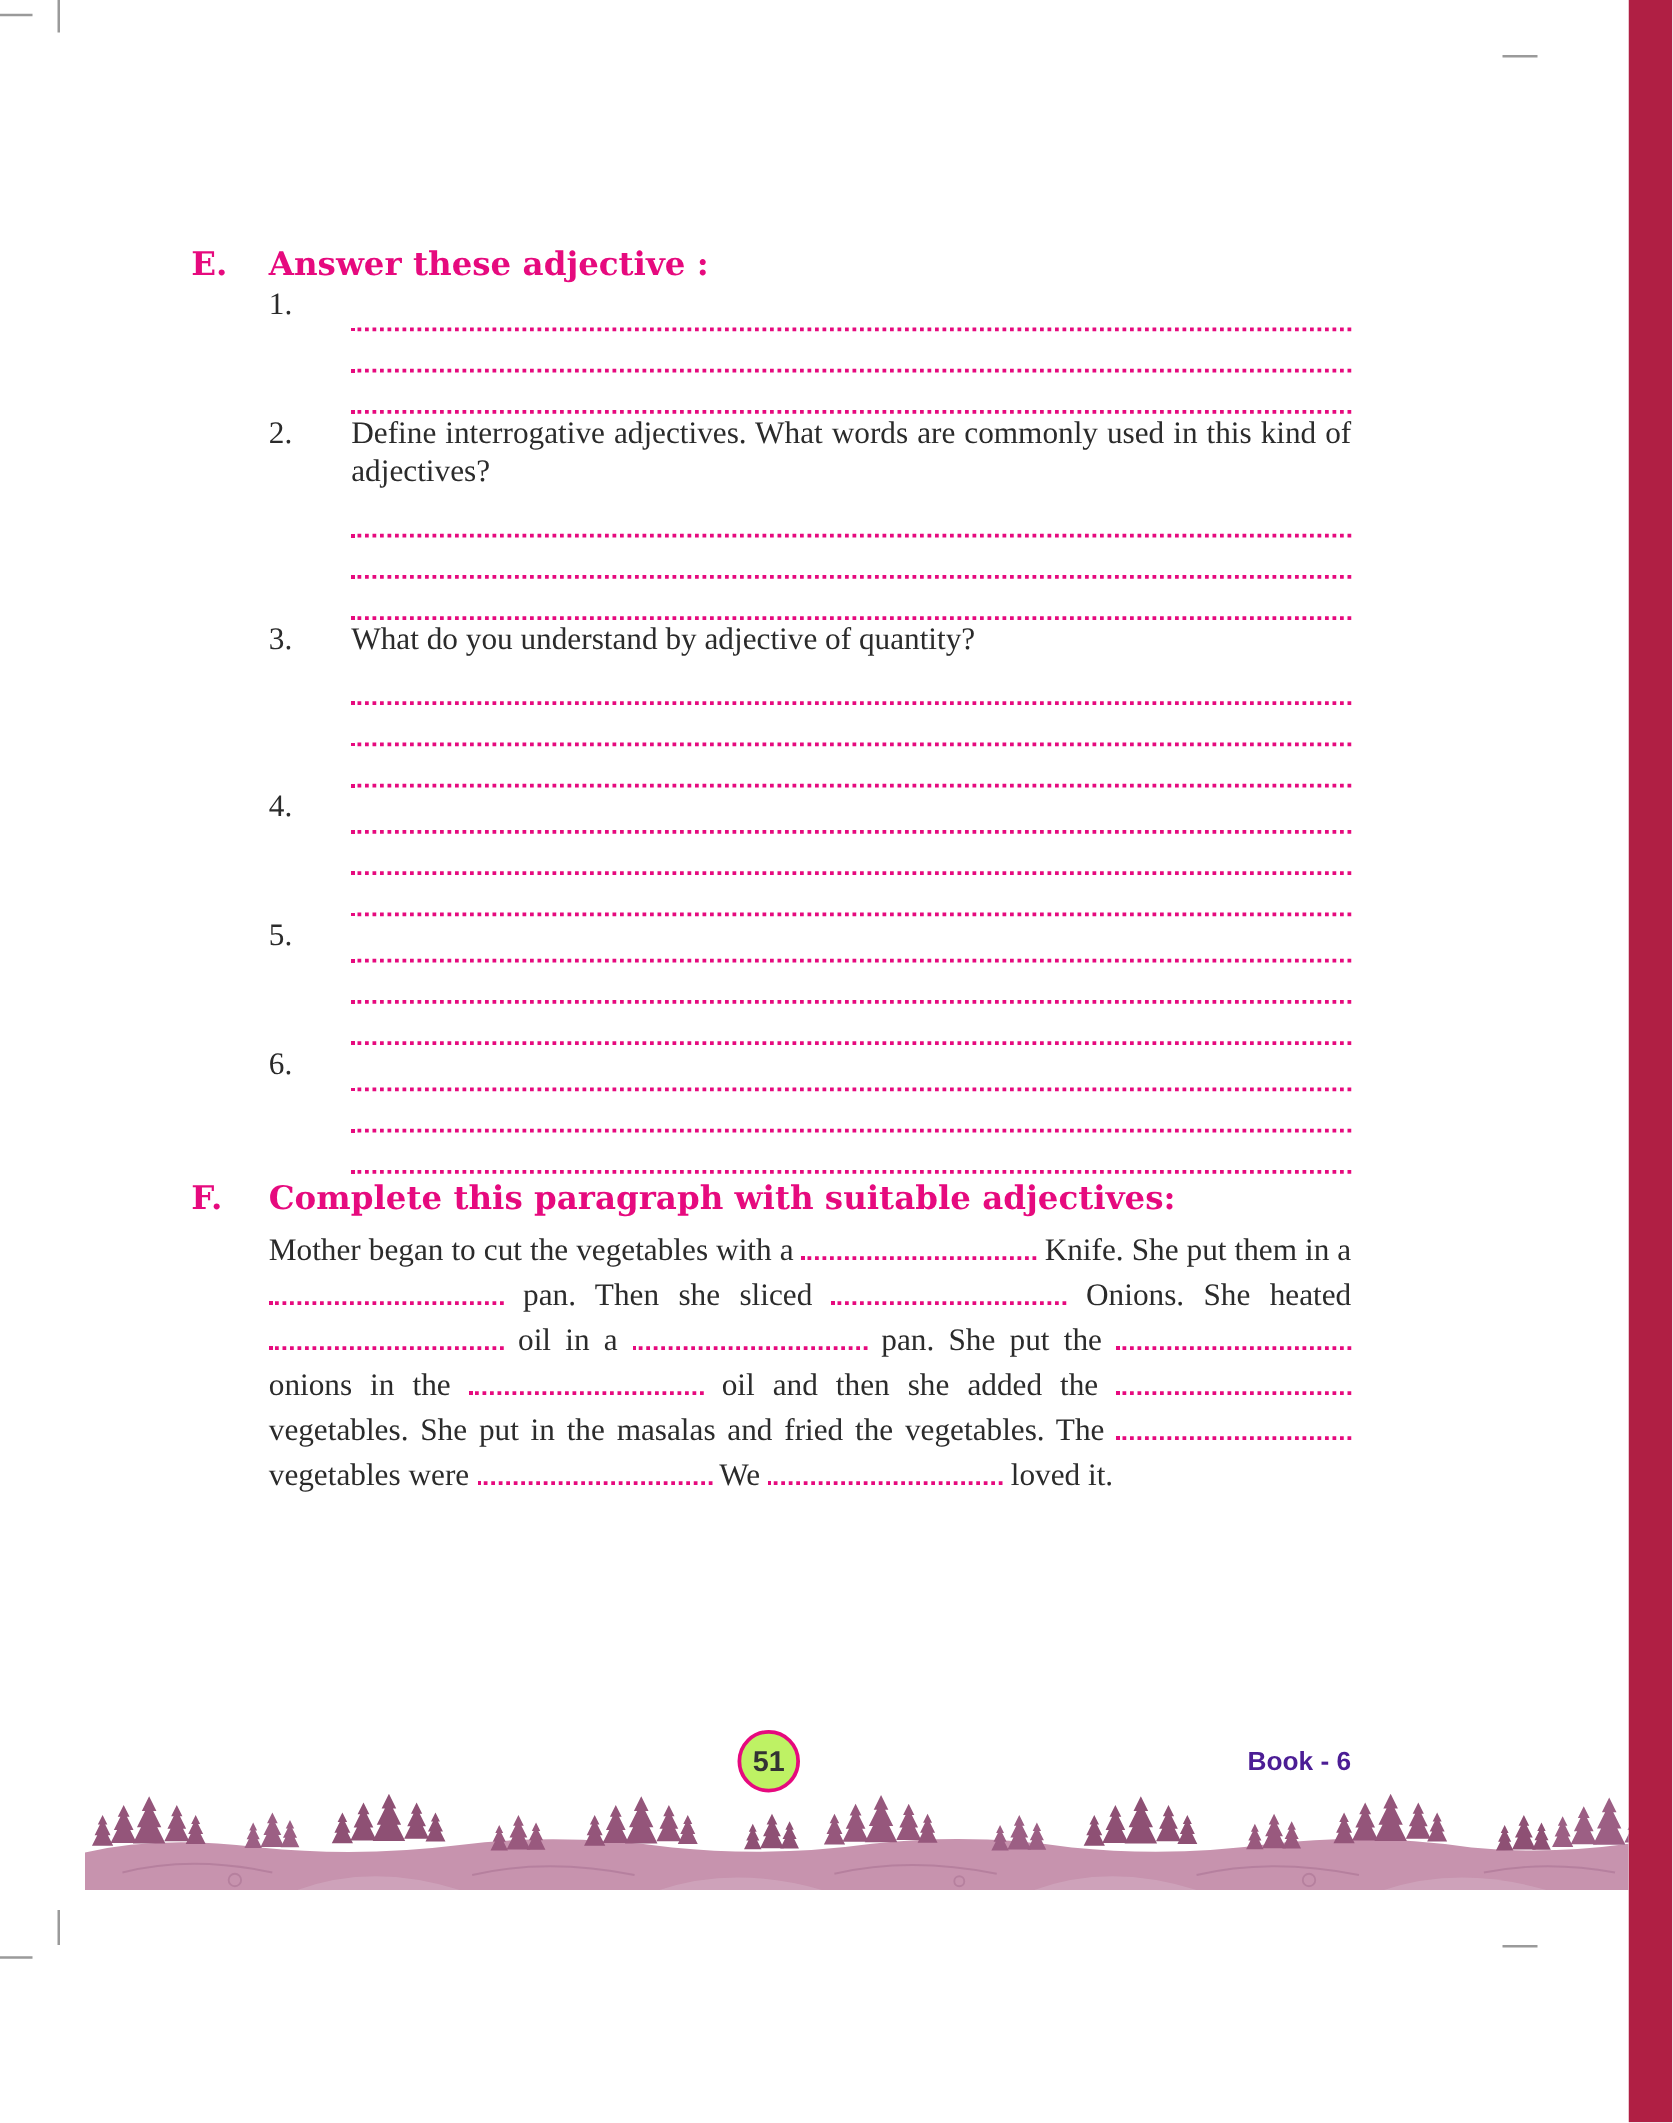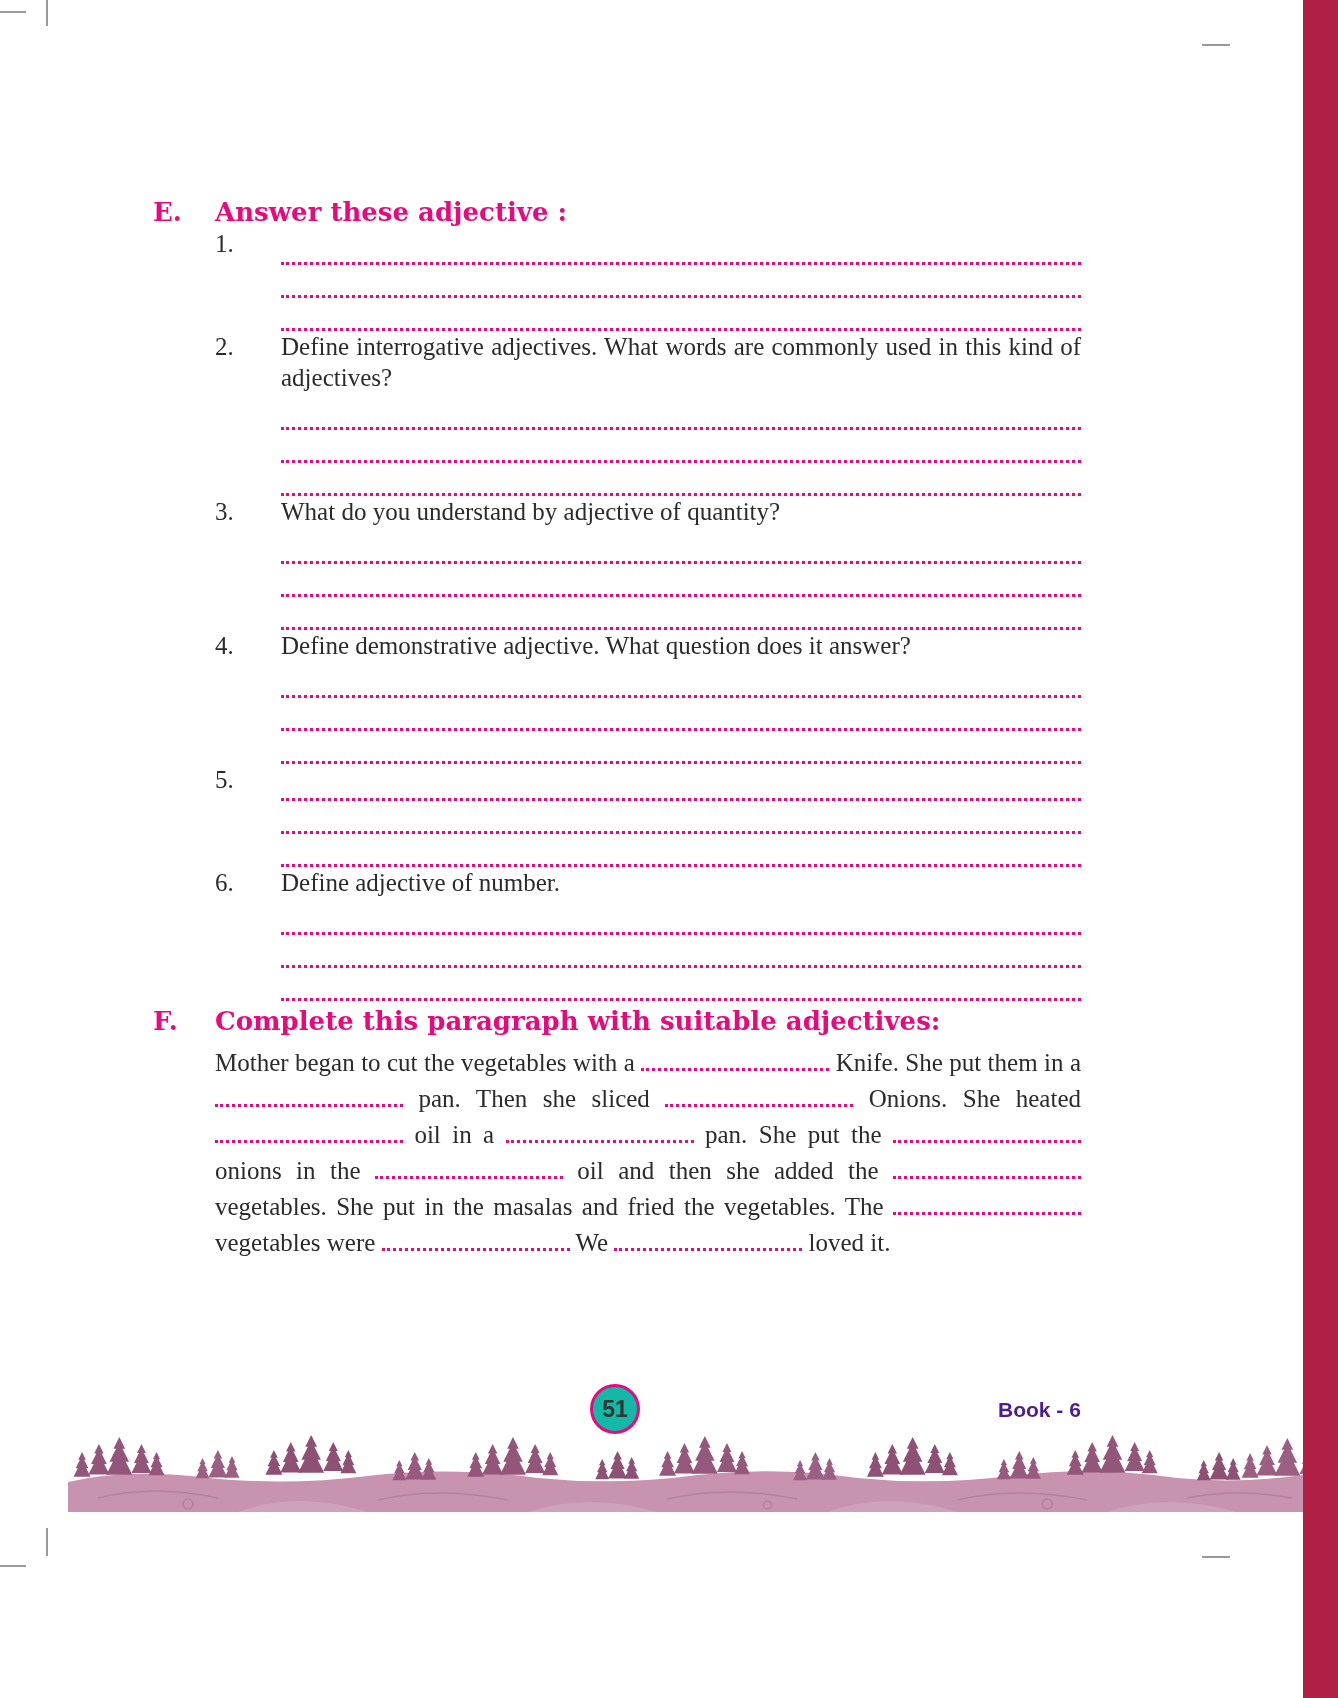--- a/index.html
+++ b/index.html
@@ -63,21 +63,21 @@
   }
 
   
   .page-circle {
     position: absolute;
     left: 590px; top: 1384px;
     width: 50px; height: 50px;
     box-sizing: border-box;
     border: 3px solid #e60a7e;
     border-radius: 50%;
-    background: #14b8a6;
+    background: #bef264;
     display: flex; align-items: center; justify-content: center;
     font-family: "Liberation Sans", sans-serif;
     font-weight: bold; font-size: 23px; color: #333333;
     z-index: 3;
   }
   .book-label {
     position: absolute;
     left: 998px; top: 1398px;
     font-family: "Liberation Sans", sans-serif;
     font-weight: 600; font-size: 21px; color: #4c1d95;
@@ -144,21 +144,20 @@
             <div class="dotted-line"></div>
             <div class="dotted-line"></div>
             <div class="dotted-line"></div>
           </div>
         </div>
       </div>
 
       <div class="question">
         <span class="q-num">4.</span>
         <div class="q-body">
-          <p class="q-text">Define demonstrative adjective. What question does it answer?</p>
           <div class="answer-lines">
             <div class="dotted-line"></div>
             <div class="dotted-line"></div>
             <div class="dotted-line"></div>
           </div>
         </div>
       </div>
 
       <div class="question">
         <span class="q-num">5.</span>
@@ -167,21 +166,20 @@
             <div class="dotted-line"></div>
             <div class="dotted-line"></div>
             <div class="dotted-line"></div>
           </div>
         </div>
       </div>
 
       <div class="question">
         <span class="q-num">6.</span>
         <div class="q-body">
-          <p class="q-text">Define adjective of number.</p>
           <div class="answer-lines">
             <div class="dotted-line"></div>
             <div class="dotted-line"></div>
             <div class="dotted-line"></div>
           </div>
         </div>
       </div>
     </section>
 
     <section class="section-f">

